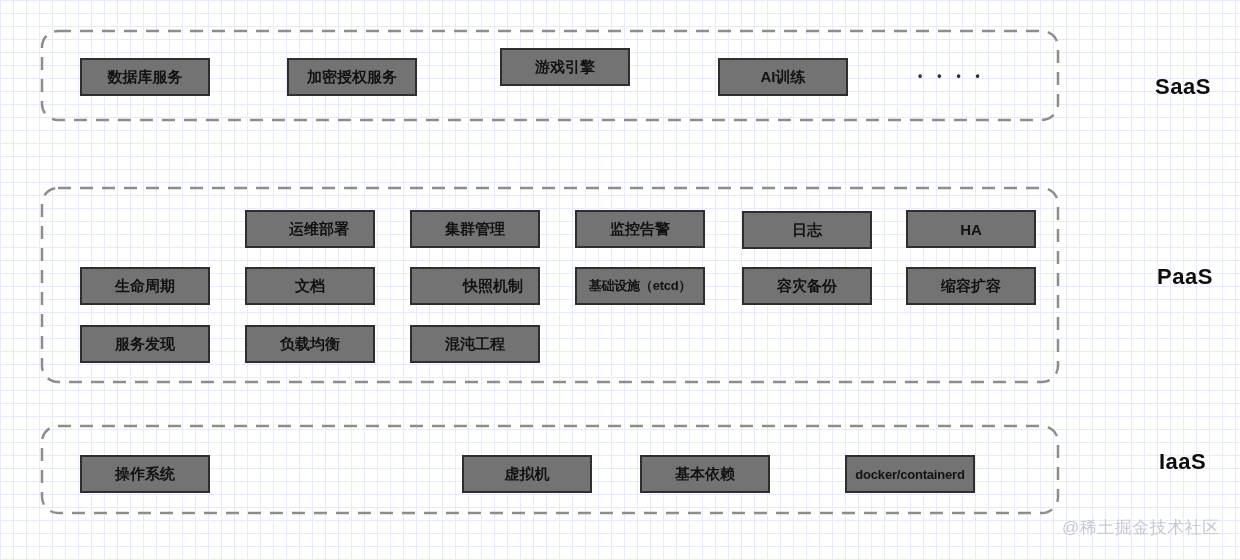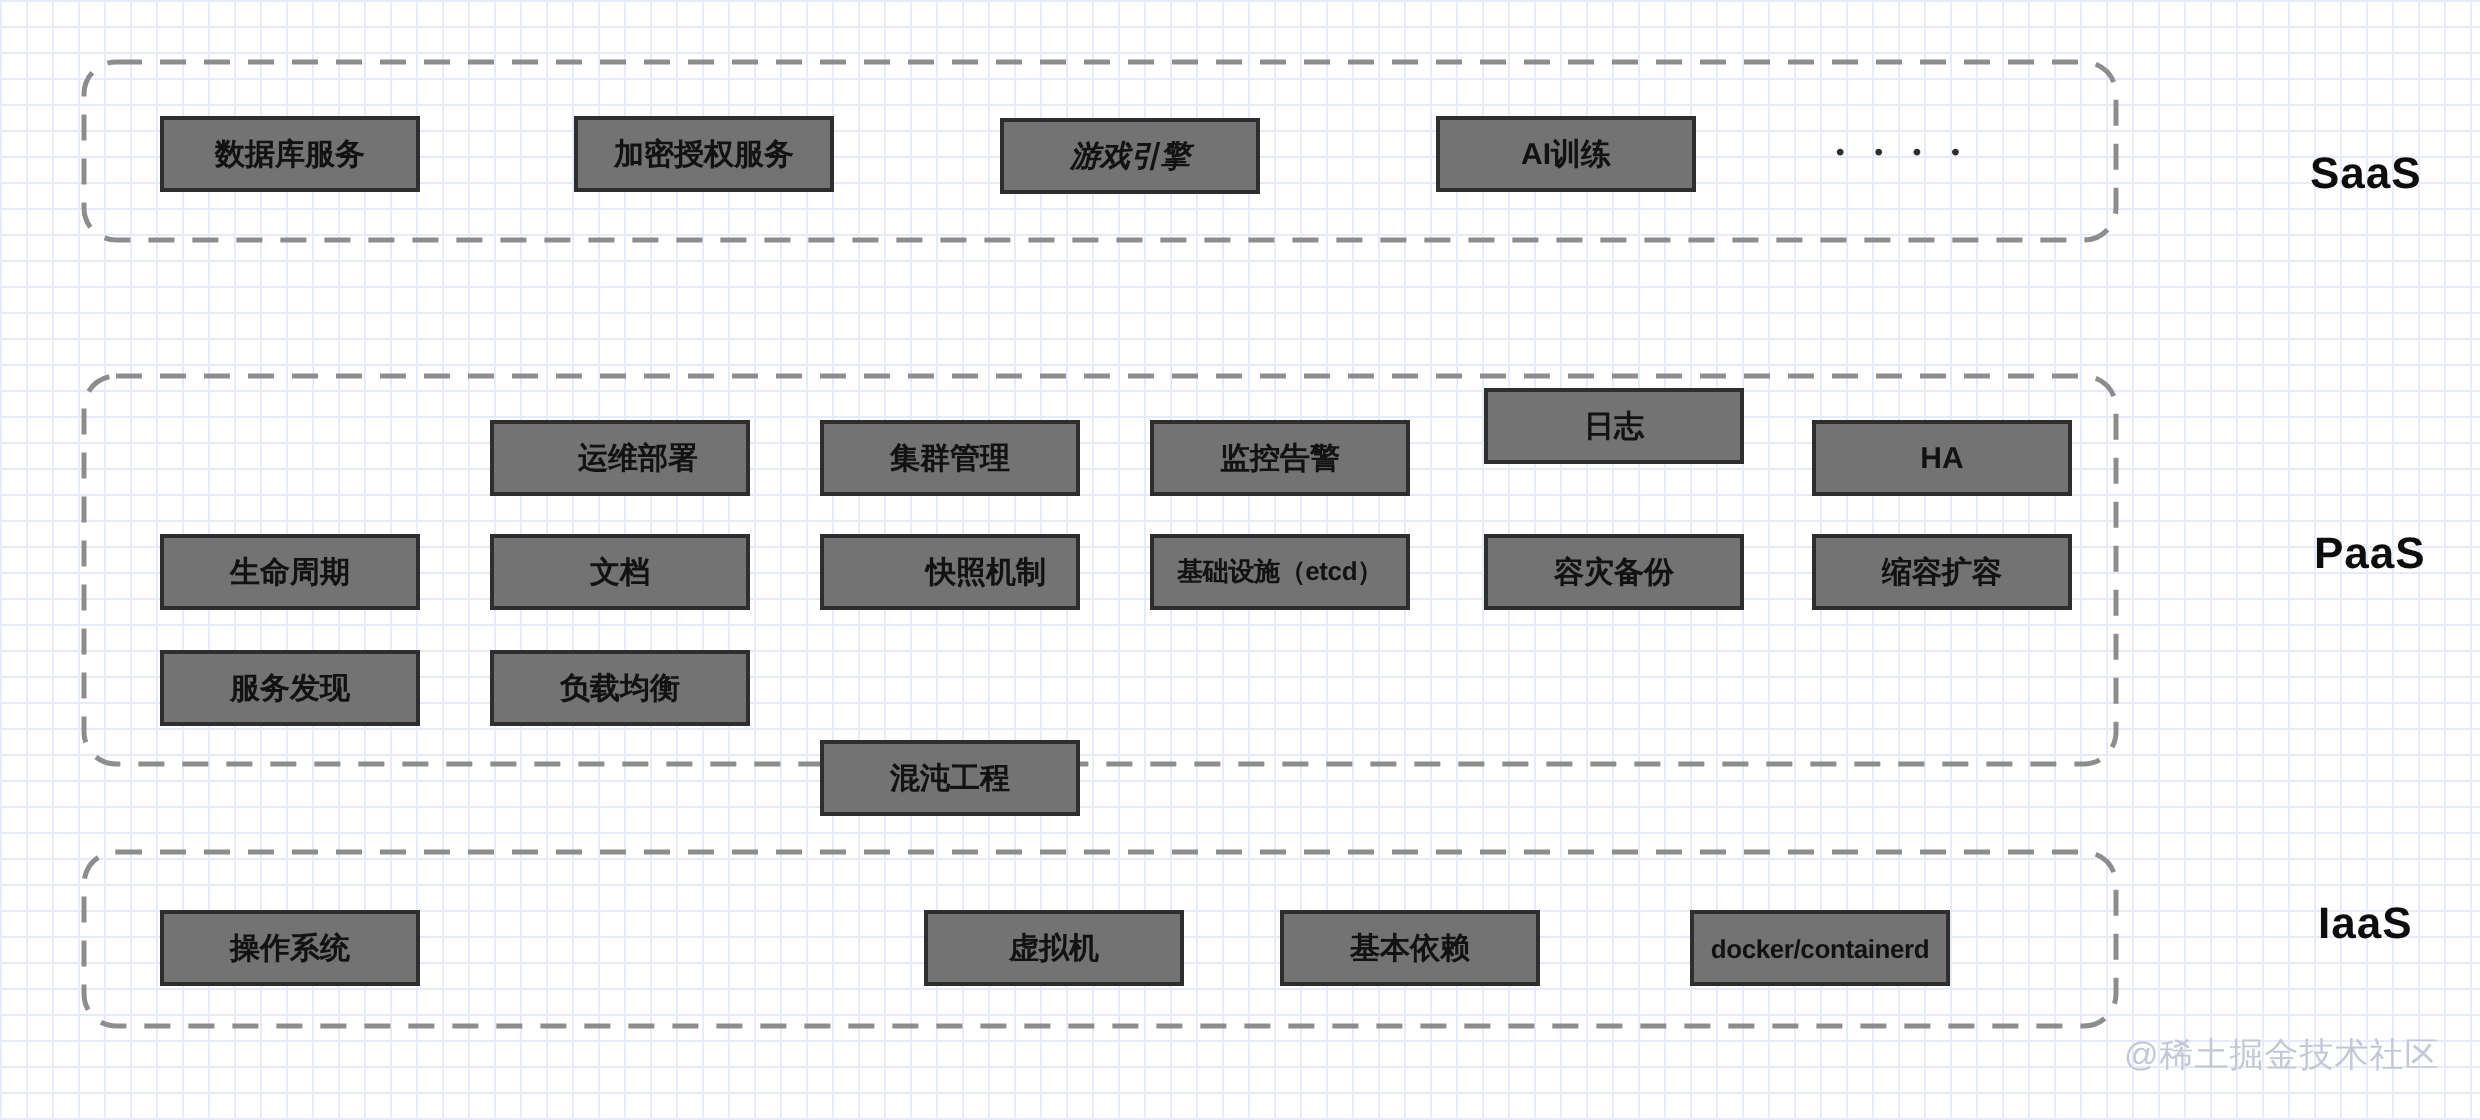--- a/index.html
+++ b/index.html
@@ -36,47 +36,47 @@
 </style>
 </head>
 <body>
 
 <div class="band" style="left:40px;top:29px;width:1020px;height:93px;">
   <svg width="1020" height="93">
     <rect x="2" y="2" width="1016" height="89" rx="16" fill="none" stroke="#8d8d8d" stroke-width="2.5" stroke-dasharray="13 9"></rect>
   </svg>
   <div class="node" style="left:40px;top:29px;">数据库服务</div>
   <div class="node" style="left:247px;top:29px;">加密授权服务</div>
-  <div class="node" style="left:460px;top:30px;font-style:italic;">游戏引擎</div>
+  <div class="node" style="left:460px;top:19px;">游戏引擎</div>
   <div class="node" style="left:678px;top:29px;">AI训练</div>
   <div class="dots" style="left:878px;top:40px;">••••</div>
 </div>
 <div class="layer-label" style="left:1155px;top:74px;">SaaS</div>
 
 <div class="band" style="left:40px;top:186px;width:1020px;height:198px;">
   <svg width="1020" height="198">
     <rect x="2" y="2" width="1016" height="194" rx="16" fill="none" stroke="#8d8d8d" stroke-width="2.5" stroke-dasharray="13 9"></rect>
   </svg>
 
   <div class="node" style="left:205px;top:24px;padding-left:18px;">运维部署</div>
   <div class="node" style="left:370px;top:24px;">集群管理</div>
   <div class="node" style="left:535px;top:24px;">监控告警</div>
-  <div class="node" style="left:702px;top:8px;">日志</div>
+  <div class="node" style="left:702px;top:25px;">日志</div>
   <div class="node" style="left:40px;top:81px;">生命周期</div>
 
   <div class="node" style="left:866px;top:24px;">HA</div>
   <div class="node" style="left:205px;top:81px;">文档</div>
   <div class="node" style="left:370px;top:81px;padding-left:36px;">快照机制</div>
   <div class="node tight" style="left:535px;top:81px;">基础设施（etcd）</div>
   <div class="node" style="left:702px;top:81px;">容灾备份</div>
   <div class="node" style="left:866px;top:81px;">缩容扩容</div>
 
   <div class="node" style="left:40px;top:139px;">服务发现</div>
   <div class="node" style="left:205px;top:139px;">负载均衡</div>
-  <div class="node" style="left:370px;top:139px;margin-top:45px;">混沌工程</div>
+  <div class="node" style="left:370px;top:139px;">混沌工程</div>
 </div>
 <div class="layer-label" style="left:1157px;top:264px;">PaaS</div>
 
 <div class="band" style="left:40px;top:424px;width:1020px;height:91px;">
   <svg width="1020" height="91">
     <rect x="2" y="2" width="1016" height="87" rx="16" fill="none" stroke="#8d8d8d" stroke-width="2.5" stroke-dasharray="13 9"></rect>
   </svg>
   <div class="node" style="left:40px;top:31px;">操作系统</div>
   <div class="node" style="left:422px;top:31px;">虚拟机</div>
   <div class="node" style="left:600px;top:31px;">基本依赖</div>

